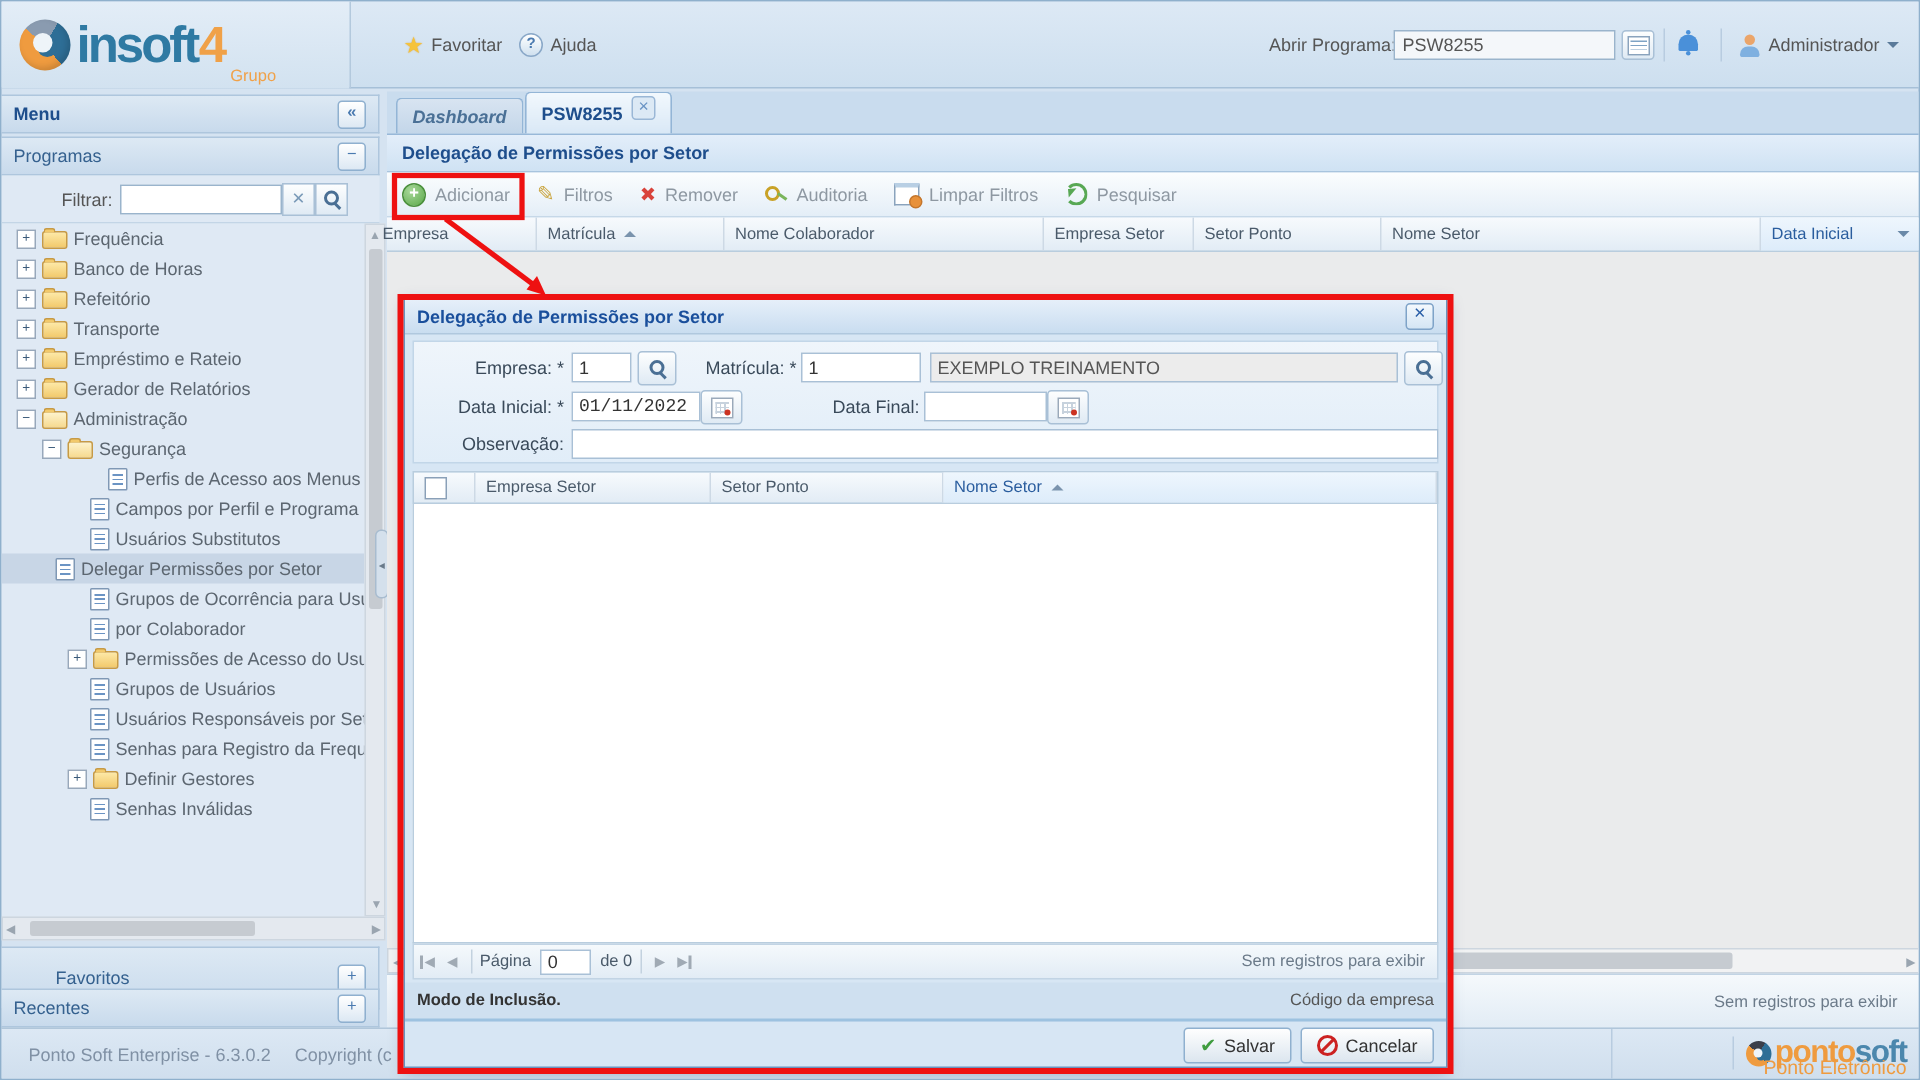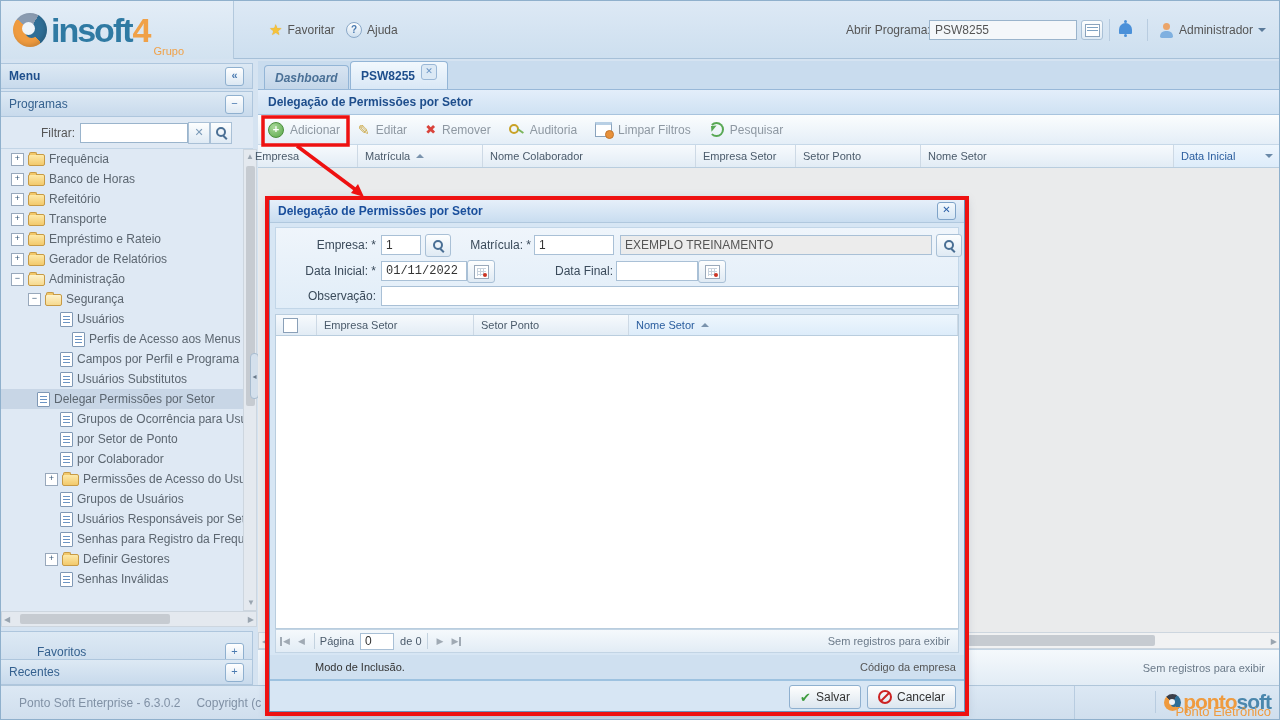--- a/index.html
+++ b/index.html
@@ -229,25 +229,20 @@
       <div class="trow" style="padding-left: 10px;">
         <span class="tbox">−</span>
         <span class="folder open"></span>
         <span class="tlabel">Administração</span>
       </div>
       <div class="trow" style="padding-left: 27px;">
         <span class="tbox">−</span>
         <span class="folder open"></span>
         <span class="tlabel">Segurança</span>
       </div>
-      <div class="trow" style="padding-left: 44px;">
-        <span class="tspacer"></span>
-        <span class="doc"></span>
-        <span class="tlabel">Usuários</span>
-      </div>
       <div class="trow" style="padding-left: 56px;">
         <span class="tspacer"></span>
         <span class="doc"></span>
         <span class="tlabel">Perfis de Acesso aos Menus</span>
       </div>
       <div class="trow" style="padding-left: 44px;">
         <span class="tspacer"></span>
         <span class="doc"></span>
         <span class="tlabel">Campos por Perfil e Programa</span>
       </div>
@@ -258,25 +253,20 @@
       </div>
       <div class="trow sel" style="padding-left: 21px;">
         <span class="tspacer"></span>
         <span class="doc"></span>
         <span class="tlabel">Delegar Permissões por Setor</span>
       </div>
       <div class="trow" style="padding-left: 44px;">
         <span class="tspacer"></span>
         <span class="doc"></span>
         <span class="tlabel">Grupos de Ocorrência para Usuári</span>
-      </div>
-      <div class="trow" style="padding-left: 44px;">
-        <span class="tspacer"></span>
-        <span class="doc"></span>
-        <span class="tlabel">por Setor de Ponto</span>
       </div>
       <div class="trow" style="padding-left: 44px;">
         <span class="tspacer"></span>
         <span class="doc"></span>
         <span class="tlabel">por Colaborador</span>
       </div>
       <div class="trow" style="padding-left: 44px;">
         <span class="tbox">+</span>
         <span class="folder"></span>
         <span class="tlabel">Permissões de Acesso do Usuário</span>
@@ -342,21 +332,21 @@
   <div class="abs paneltitle" style="left:257px;top:89px;width:1023px;height:25px;">
     <span>Delegação de Permissões por Setor</span>
   </div>
   <div id="toolbar" class="abs toolbar" style="left:257px;top:114px;width:1023px;height:30px;">
       <span class="tbtn">
         <span class="ic-add">+</span>
         <span>Adicionar</span>
       </span>
       <span class="tbtn">
         <span class="ic-edit">✎</span>
-        <span>Editar</span>
+        <span>Filtros</span>
       </span>
       <span class="tbtn">
         <span class="ic-x">✖</span>
         <span>Remover</span>
       </span>
       <span class="tbtn">
         <span class="ic-key"></span>
         <span>Auditoria</span>
       </span>
       <span class="tbtn">
@@ -479,21 +469,21 @@
       <span style="color:#4a5a6a;">Página</span>
       <input class="finput" style="position: static; width: 34px; height: 17px; margin: 0px 6px;" value="0">
       <span style="color:#4a5a6a;">de 0</span>
       <span class="pg-sep"></span>
       <span class="pg-ic">▶</span>
       <span class="pg-ic">▶<span class="pg-bar"></span></span>
       <span style="margin-left:auto;margin-right:8px;color:#6b7a89;">Sem registros para exibir</span>
     </div>
 
     <div class="abs mstatus" style="left:0;top:456px;width:694px;height:26px;">
-      <span style="font-weight:normal;color:#333;margin-left:37px;">Modo de Inclusão.</span>
+      <span style="font-weight:bold;color:#333;">Modo de Inclusão.</span>
       <span style="margin-left:auto;color:#555;">Código da empresa</span>
     </div>
 
     <div class="abs flex" style="left:0;top:484px;width:694px;height:28px;justify-content:flex-end;gap:6px;padding-right:8px;">
       <span class="btn">
         <span class="chk">✔</span>
         <span>Salvar</span>
       </span>
       <span class="btn">
         <span class="no-ic"></span>

